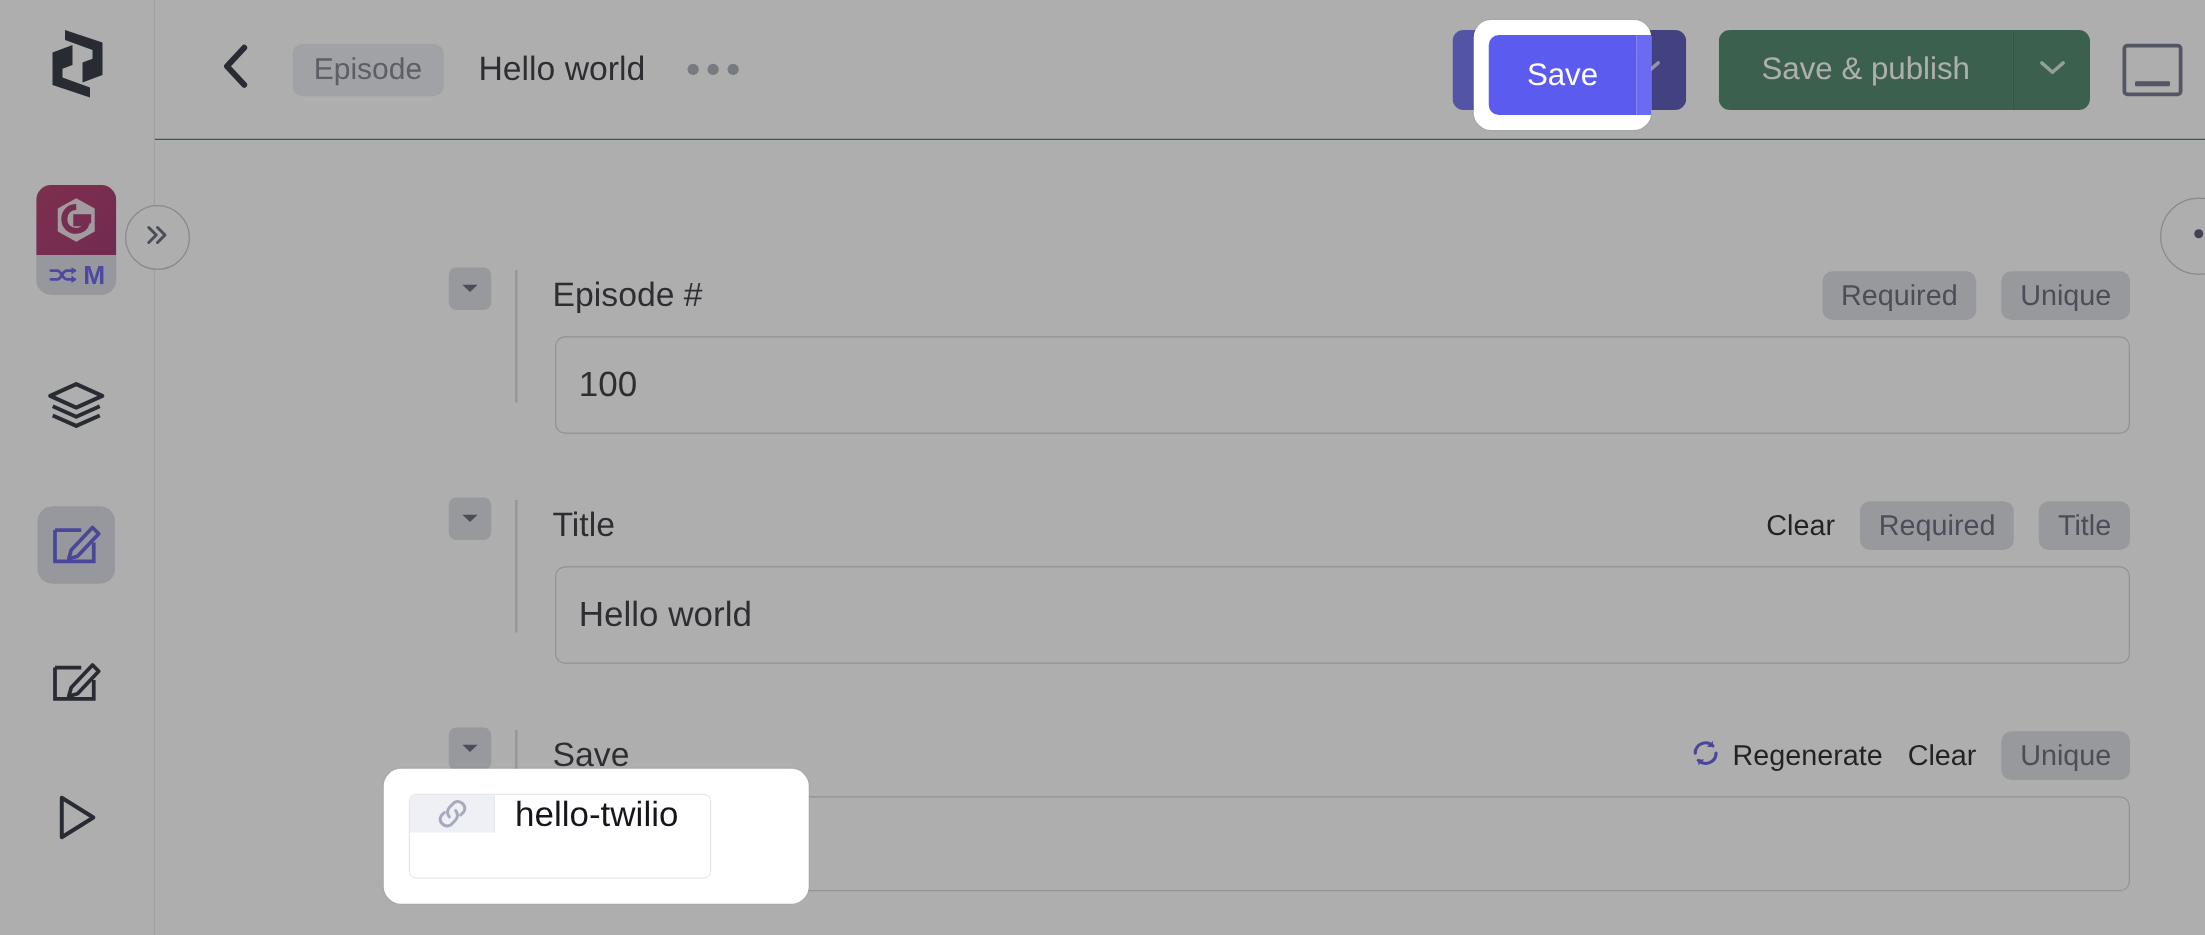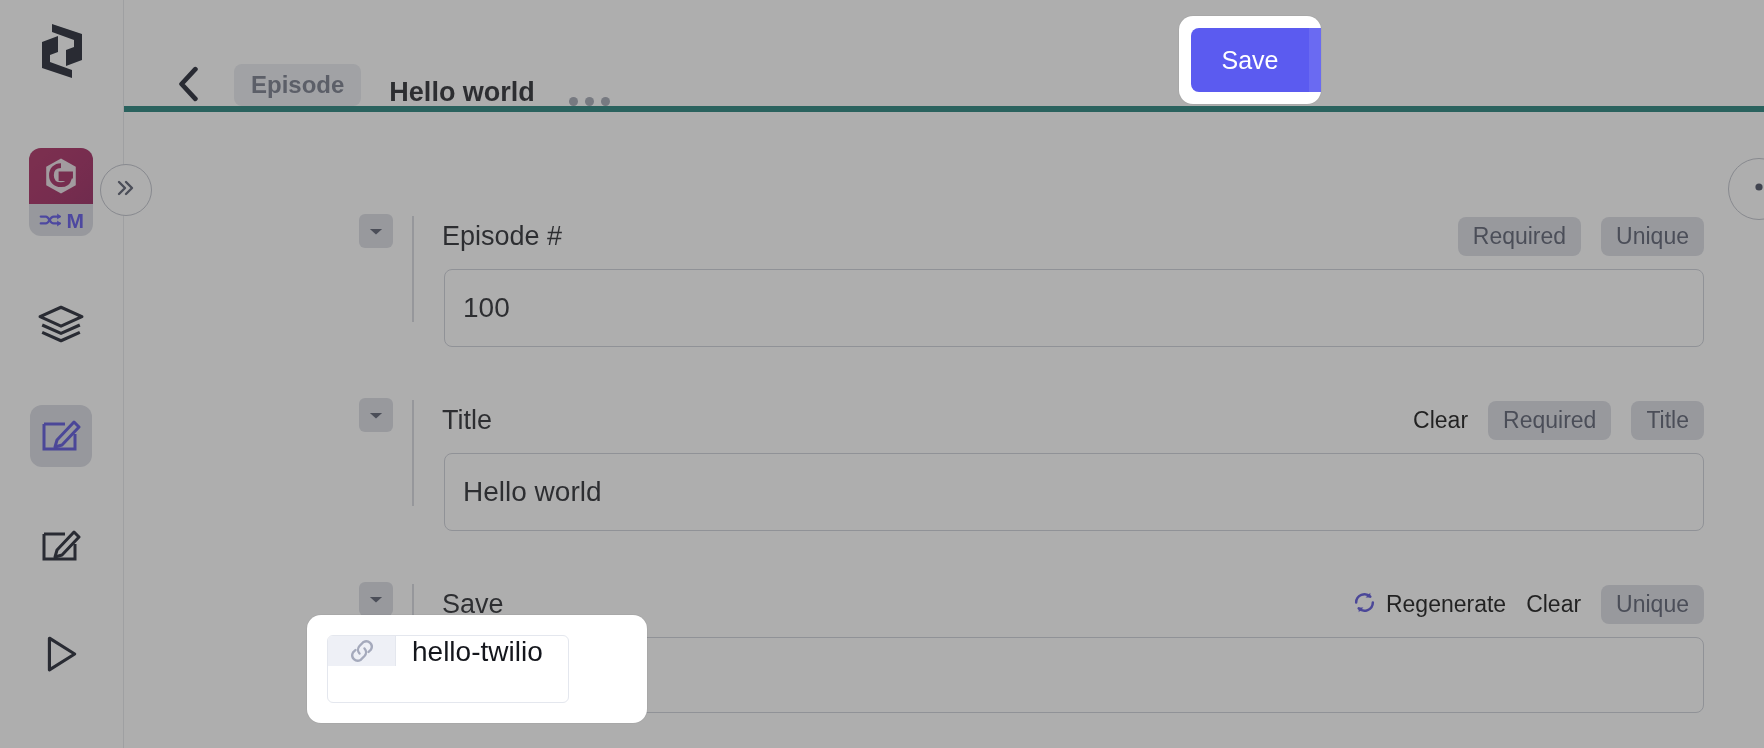--- a/index.html
+++ b/index.html
@@ -78,24 +78,23 @@
     background: #ffffff;
     display: flex; align-items: center; justify-content: center;
     z-index: 9;
   }
 
   
   .header {
     position: absolute; left: 124px; top: 0;
     width: 1640px; height: 112px;
     background: #ffffff;
-    border-bottom: 6px solid #0f766e;
-    display: flex; align-items: flex-end;
+    border-bottom: 1px solid #0f766e;
+    display: flex; align-items: center;
     z-index: 6;
-    font-weight: bold;
   }
   .back-chevron {
     margin-left: 48px; width: 34px; height: 40px;
     display: flex; align-items: center; justify-content: center;
   }
   .crumb-chip {
     margin-left: 28px;
     background: #e7e9ee;
     color: #6a6f80;
     font-size: 24px;
@@ -326,20 +325,46 @@
 
       <div class="crumb-chip">Episode</div>
       <div class="crumb-title">Hello world</div>
 
       <div class="dots">
         <i></i>
         <i></i>
         <i></i>
       </div>
 
+      <div class="header-right">
+
+        <div class="split-btn save-btn">
+          <div class="main">Save</div>
+          <div class="caret">
+            <span>
+              <svg viewBox="0 0 22 14" width="24" height="15" aria-hidden="true">
+                <path d="M3 4 L11 11 L19 4" fill="none" stroke="#cfd0f5" stroke-width="2.6" stroke-linecap="round" stroke-linejoin="round"></path>
+              </svg>
+            </span>
+          </div>
+        </div>
+
+        <div class="split-btn publish-btn">
+          <div class="main">Save &amp; publish</div>
+          <div class="caret">
+            <span>
+              <svg viewBox="0 0 22 14" width="24" height="15" aria-hidden="true">
+                <path d="M3 4 L11 11 L19 4" fill="none" stroke="#cfe3d6" stroke-width="2.6" stroke-linecap="round" stroke-linejoin="round"></path>
+              </svg>
+            </span>
+          </div>
+        </div>
+
+        <div class="panel-icon"></div>
+      </div>
     </div>
 
     <div class="edge-round">
       <span>
         <svg viewBox="0 0 20 20" width="18" height="18" aria-hidden="true">
           <circle cx="10" cy="10" r="4" fill="#3a3f55"></circle>
         </svg>
       </span>
     </div>
 

